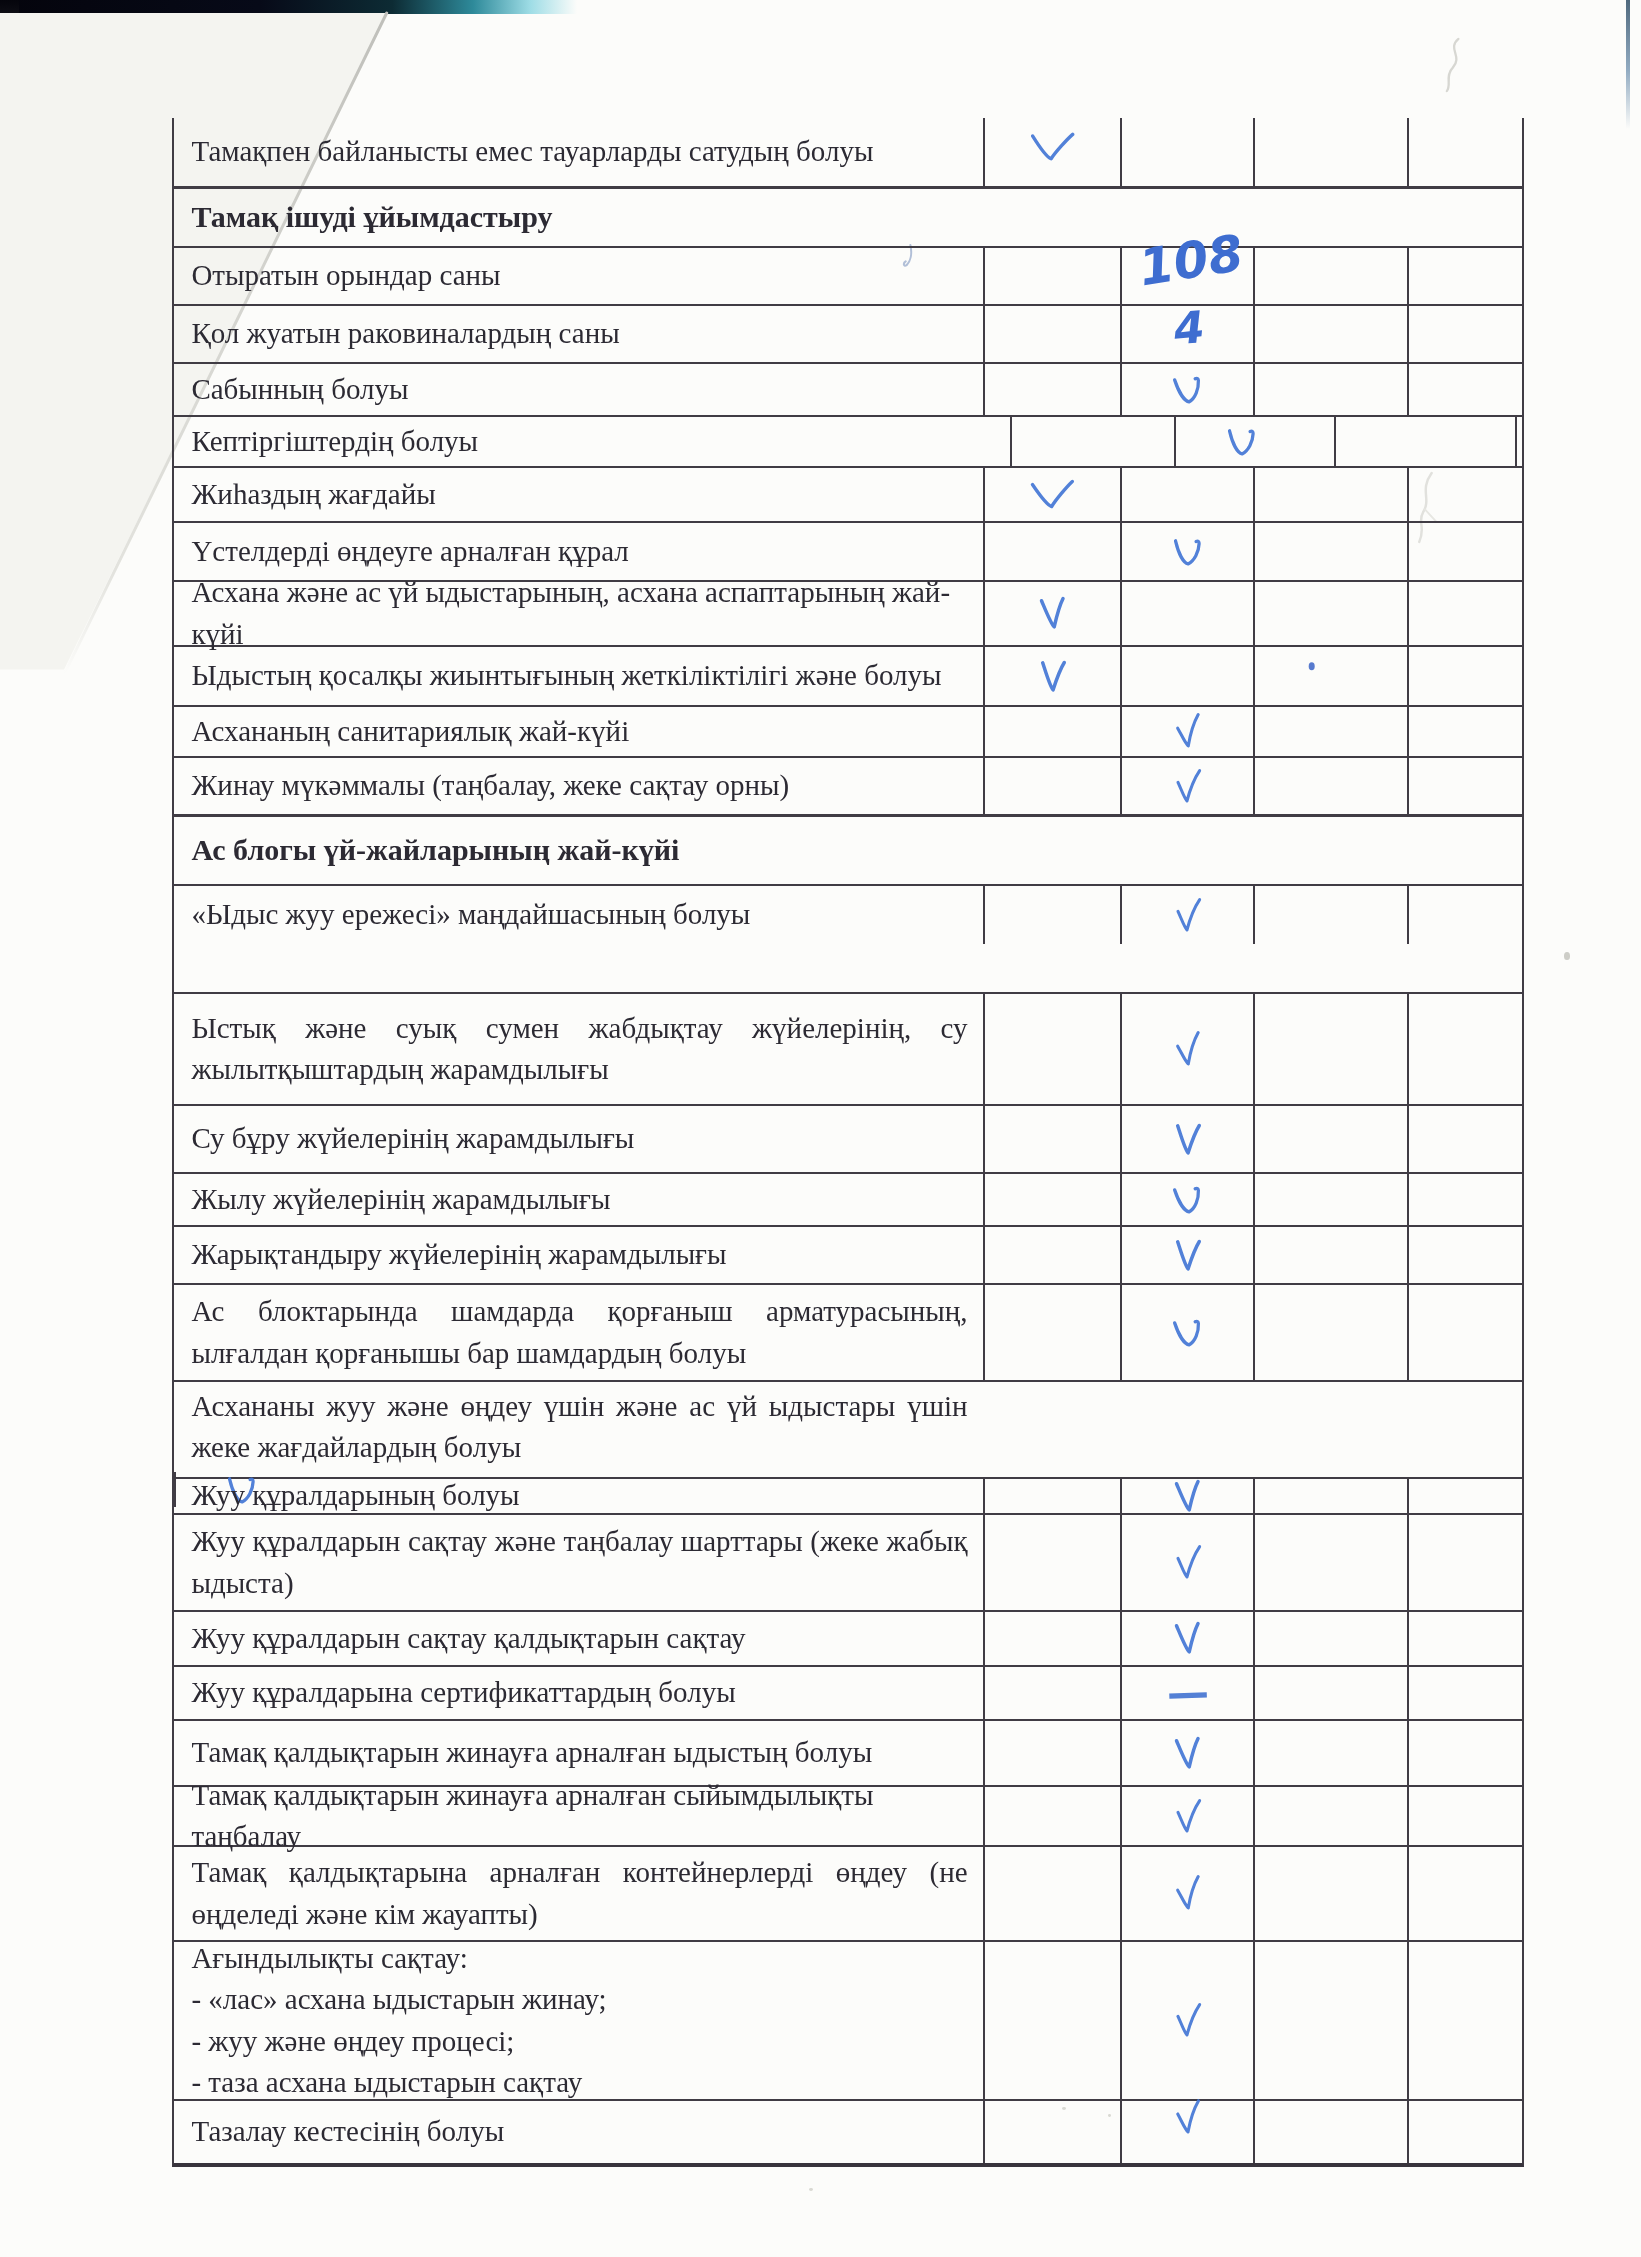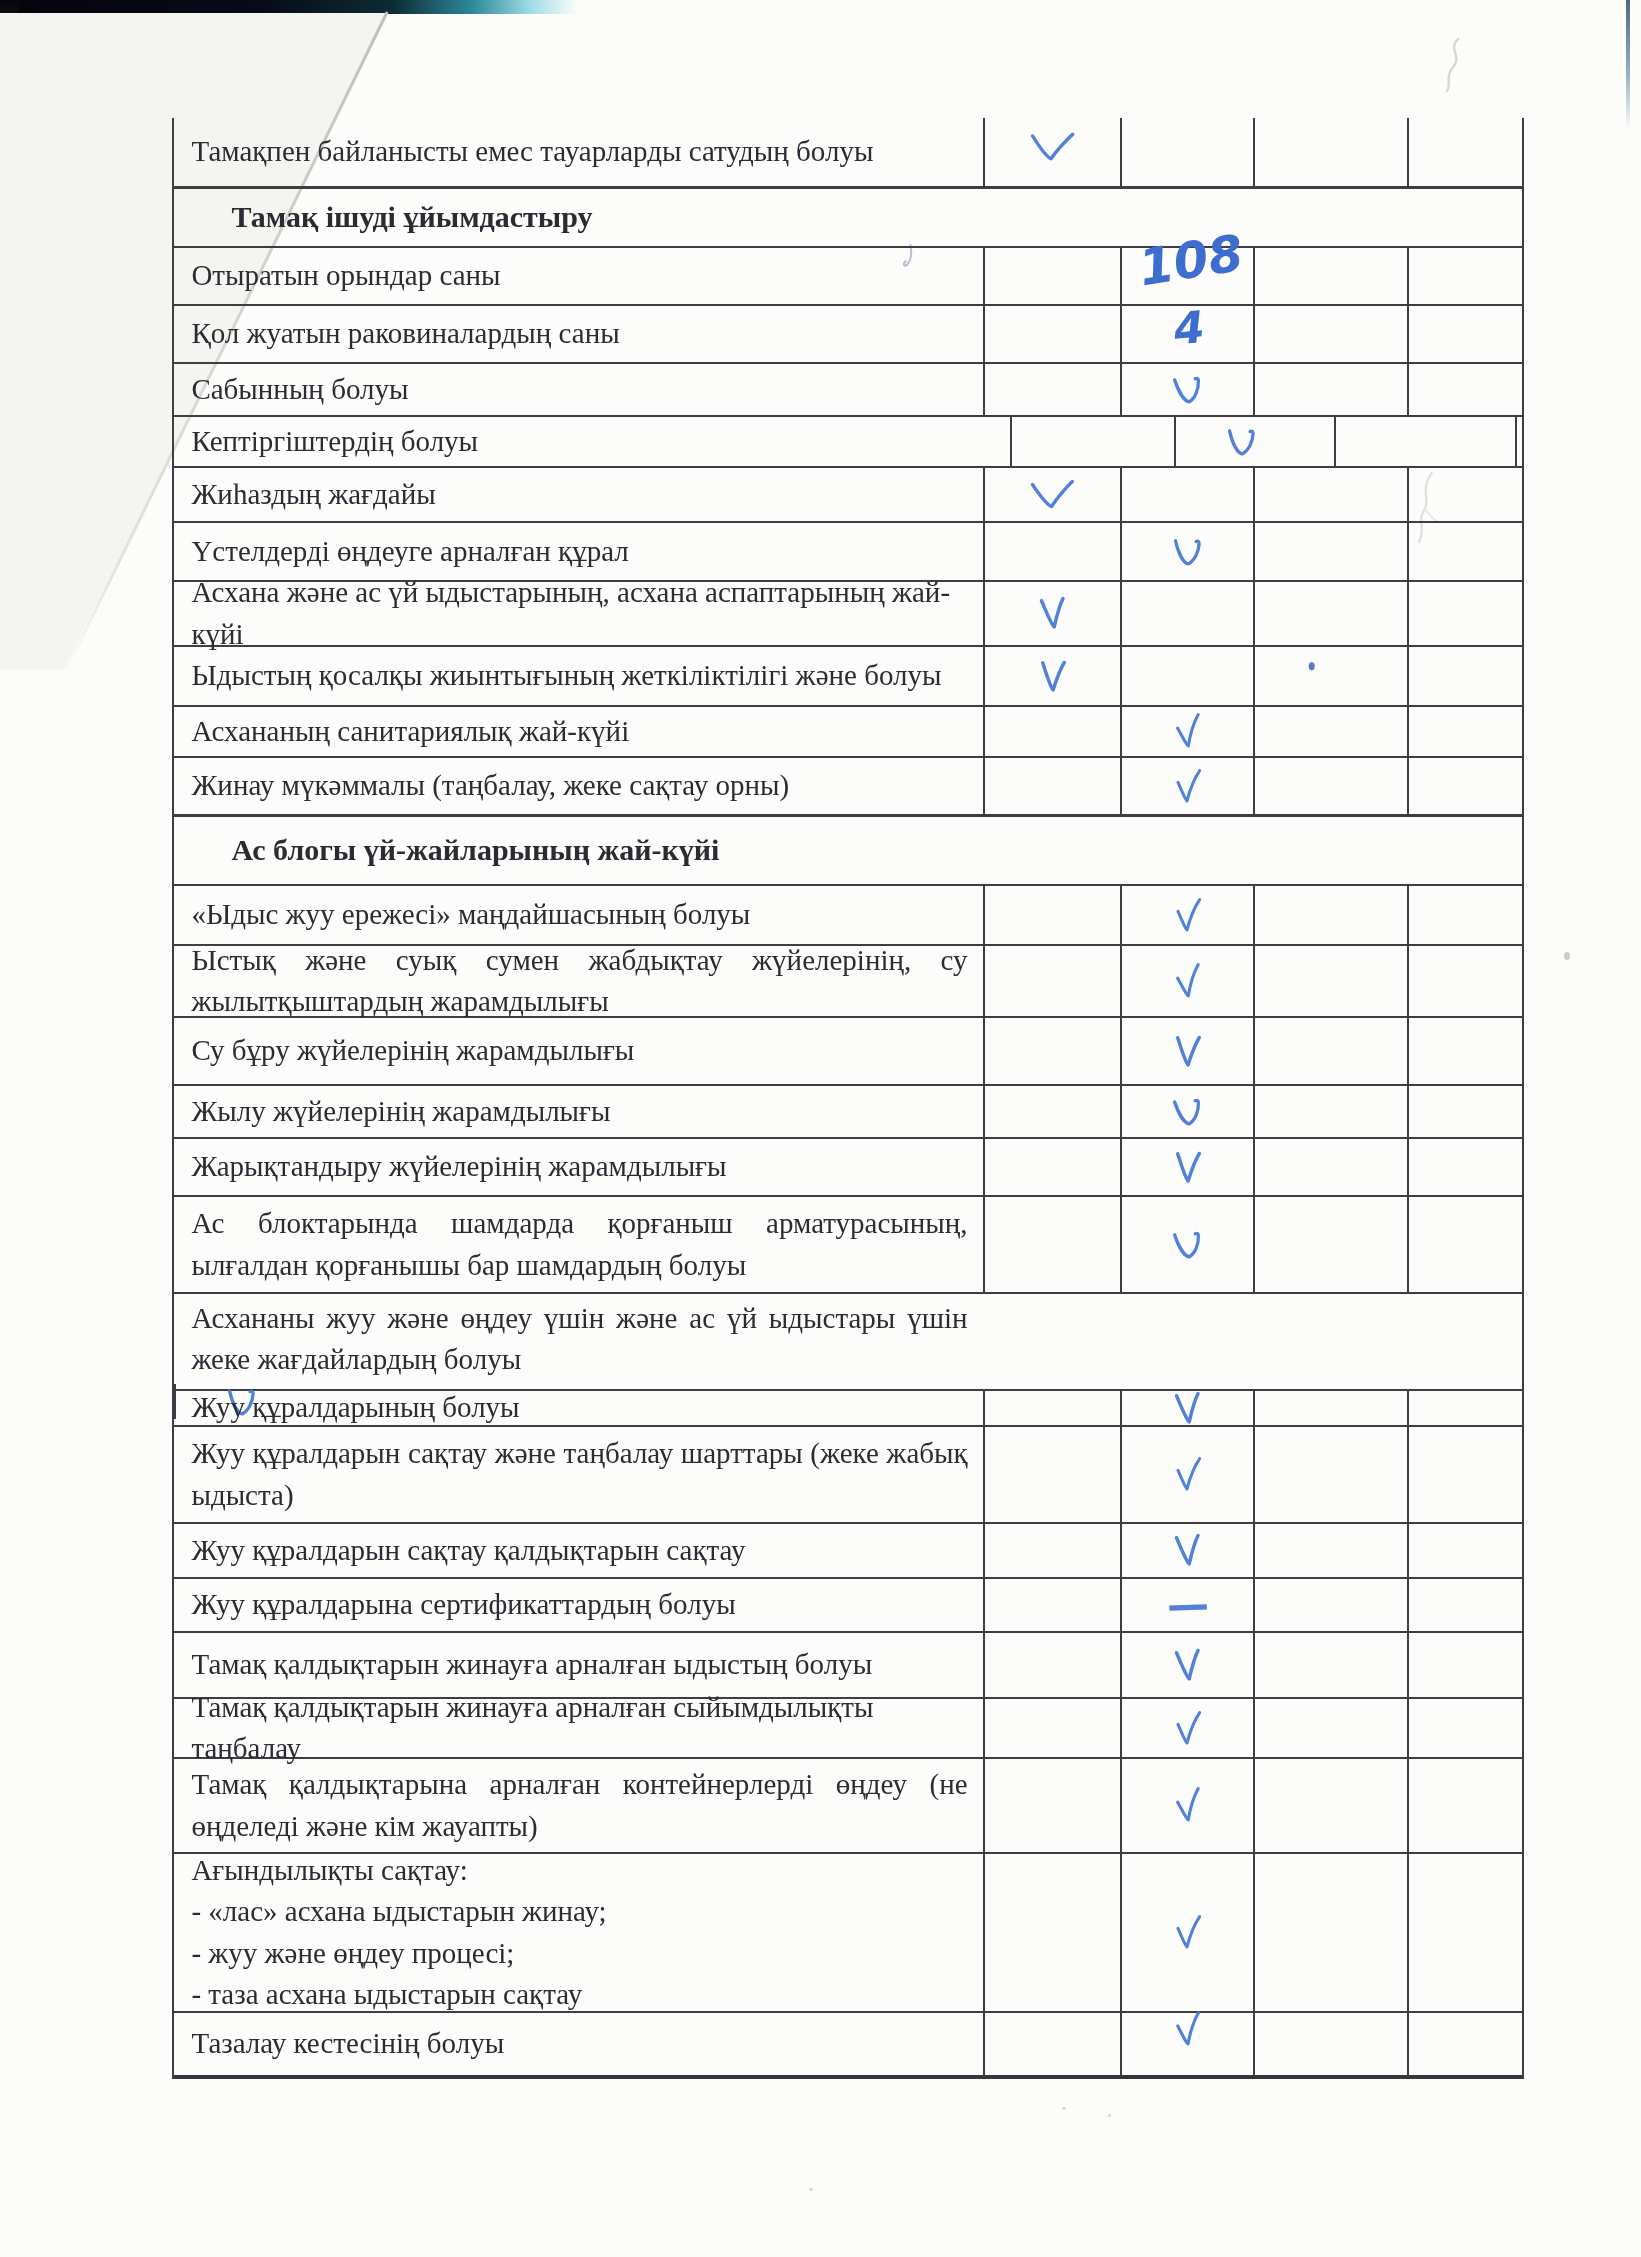--- a/index.html
+++ b/index.html
@@ -58,21 +58,21 @@
   .cell{box-sizing:border-box;position:relative;display:flex;align-items:center;justify-content:center;}
   .label{
     width:809px;justify-content:center;align-items:stretch;
     flex-direction:column;display:flex;
     padding:3.9px 15.4px 3.9px 17.4px;
     font-size:29px;line-height:1.42;
     text-align:left;
   }
   .label span,.label div{display:block;}
   .label.j span{text-align:justify;text-align-last:left;}
-  .row.section .label{width:100%;font-weight:bold;font-size:30px;margin-left:40px;}
+  .row.section .label{width:100%;font-weight:bold;font-size:30px;}
   .c1{width:137px;border-left:2.9px solid var(--line);}
   .c2{width:133px;border-left:2.9px solid var(--line);}
   .c3{width:154px;border-left:2.9px solid var(--line);}
   .c4{flex:1;border-left:2.9px solid var(--line);}
   
   .check{color:var(--pen);opacity:.92;line-height:0;}
   .check svg{display:block;}
   .row:nth-child(odd) .check{transform:rotate(-3deg);}
   .row:nth-child(even) .check{transform:rotate(2deg);}
   .mark.number{
@@ -308,21 +308,21 @@
           <span class="mark check tick">
             <svg width="27" height="41" viewBox="0 0 28 40">
               <path d="M4 16 C8 24 11 32 14 35 C16 26 21 11 26 3" stroke="currentColor" stroke-width="3.2" fill="none" stroke-linecap="round" stroke-linejoin="round"></path>
             </svg>
           </span>
         </div>
       <div class="cell c3"></div>
       <div class="cell c4"></div>
     </div>
 
-    <div class="row" style="height: 72px;">
+    <div class="row" style="height: 112px; margin-top: 48px;">
       <div class="cell label j">
           <span>Ыстық және суық сумен жабдықтау жүйелерінің, су жылытқыштардың жарамдылығы</span>
         </div>
       <div class="cell c1"></div>
       <div class="cell c2">
           <span class="mark check tick">
             <svg width="27" height="41" viewBox="0 0 28 40">
               <path d="M4 16 C8 24 11 32 14 35 C16 26 21 11 26 3" stroke="currentColor" stroke-width="3.2" fill="none" stroke-linecap="round" stroke-linejoin="round"></path>
             </svg>
           </span>

